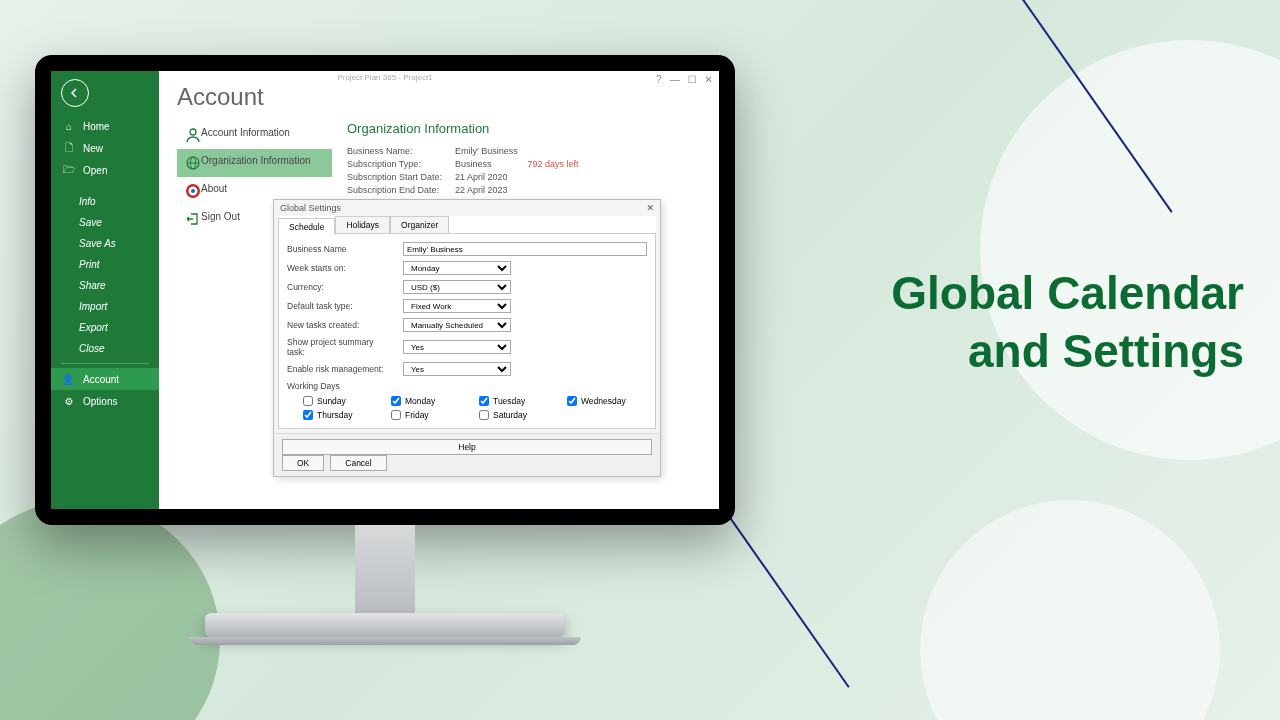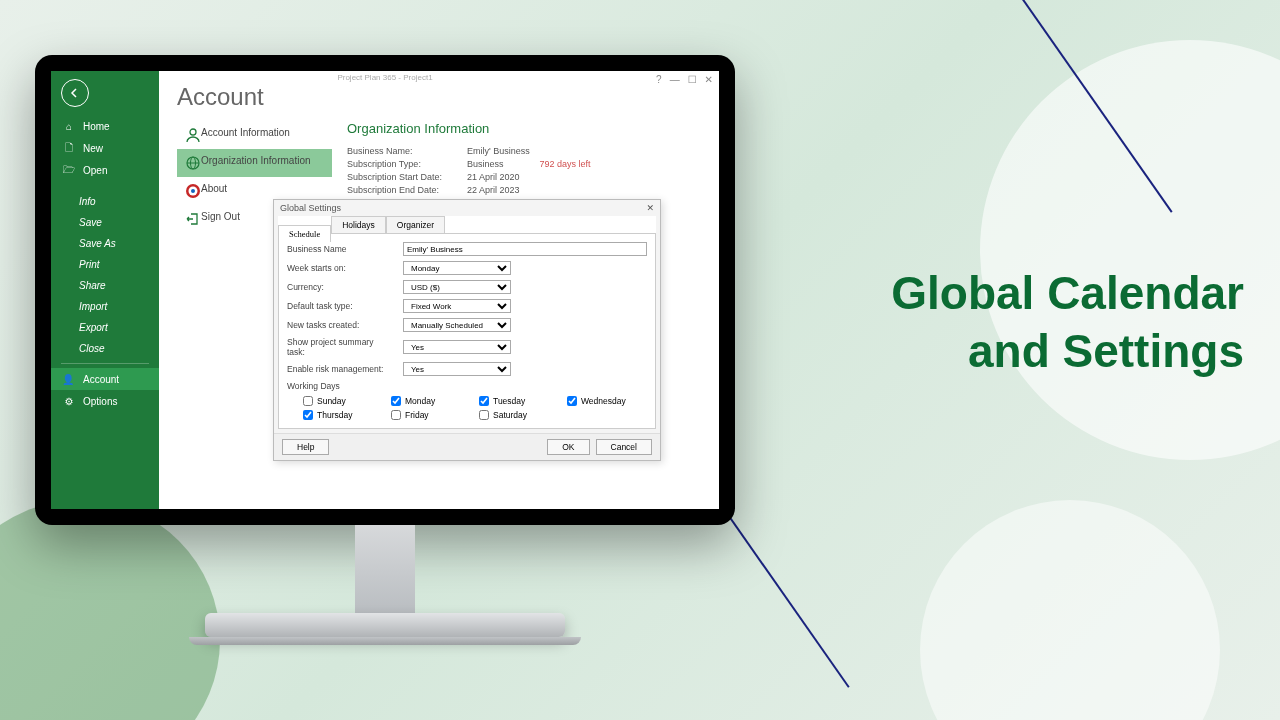--- a/index.html
+++ b/index.html
@@ -26,39 +26,39 @@
 .nav-sep { height:1px; background:rgba(255,255,255,.25); margin:4px 10px; }
 .ico { width:12px; height:12px; display:inline-flex; align-items:center; justify-content:center; }
 .content { flex:1; padding:12px 18px; position:relative; }
 .page-title { font-size:24px; color:#666; font-weight:300; margin-bottom:10px; }
 .acct-list { width:155px; float:left; }
 .acct-item { display:flex; gap:0; padding:6px 8px; font-size:10px; color:#444; cursor:pointer; }
 .acct-item.active { background:#8bc99a; }
 .org-info { margin-left:170px; }
 .org-title { font-size:13px; color:#1f7a3a; margin-bottom:10px; }
 .org-row { display:flex; font-size:9px; color:#555; margin-bottom:3px; }
-.org-row .lbl { width:120px; }
+.org-row .lbl { width:108px; }
 .org-row .ext { color:#d05050; margin-left:18px; }
 .win-title { position:absolute; top:2px; left:50%; transform:translateX(-50%); font-size:8px; color:#aaa; }
 .win-ctrl { position:absolute; top:3px; right:6px; font-size:10px; color:#888; display:flex; gap:8px; }
 .dialog { position:absolute; left:222px; top:128px; width:388px; background:#f4f4f4; border:1px solid #bbb; box-shadow:2px 2px 8px rgba(0,0,0,.15); font-size:9px; }
 .dlg-title { padding:3px 6px; display:flex; justify-content:space-between; color:#555; }
 .tabs { display:flex; background:#fff; border-bottom:1px solid #ccc; margin:0 4px; }
 .tab { padding:3px 10px; border:1px solid #ccc; border-bottom:none; background:#f4f4f4; cursor:pointer; font-size:8.5px; }
-.tab.active { background:#fff; position:relative; top:9px;font-family:Liberation Serif, serif; }
+.tab.active { background:#fff; position:relative; top:2px; }
 .dlg-body { background:#fff; margin:0 4px 4px; padding:8px; border:1px solid #ccc; border-top:none; }
 .frow { display:flex; align-items:center; margin-bottom:5px;gap:16px; }
 .frow .flbl { width:100px; font-size:8.5px; color:#444; }
 .frow input,.frow select { flex:1; max-width:108px; height:14px; font-size:8px; border:1px solid #aaa; padding:0 3px; background:#fff; }
 .frow input.wide { max-width:none; }
 .wd { font-size:8.5px; color:#444; margin:3px 0 5px; }
 .chk-grid { display:grid; grid-template-columns:repeat(4,1fr); gap:4px 8px; padding-left:16px; }
 .chk { display:flex; align-items:center; gap:4px; font-size:8.5px; }
 .chk input { width:10px; height:10px; }
-.dlg-foot { display:flex; justify-content:space-between; padding:5px 8px; background:#f0f0f0; border-top:1px solid #ddd; }
+.dlg-foot { display:flex; justify-content:space-between; padding:5px 8px; background:#f0f0f0; border-top:1px solid #ddd;flex-direction:column; }
 .btn { padding:2px 14px; font-size:8.5px; border:1px solid #aaa; background:#f8f8f8; cursor:pointer; }
 .rbtns { display:flex; gap:6px; }
 </style>
 </head>
 <body>
 
 <div class="bg-circle c1"></div>
 <div class="bg-circle c2"></div>
 <div class="bg-circle c3"></div>
 <div class="diag d1"></div>

